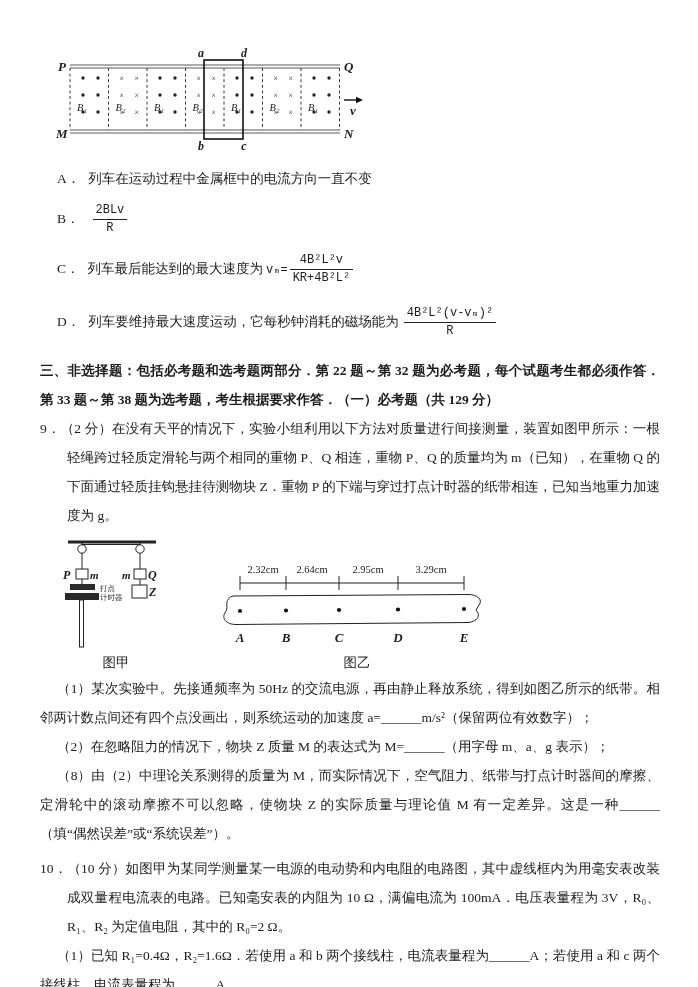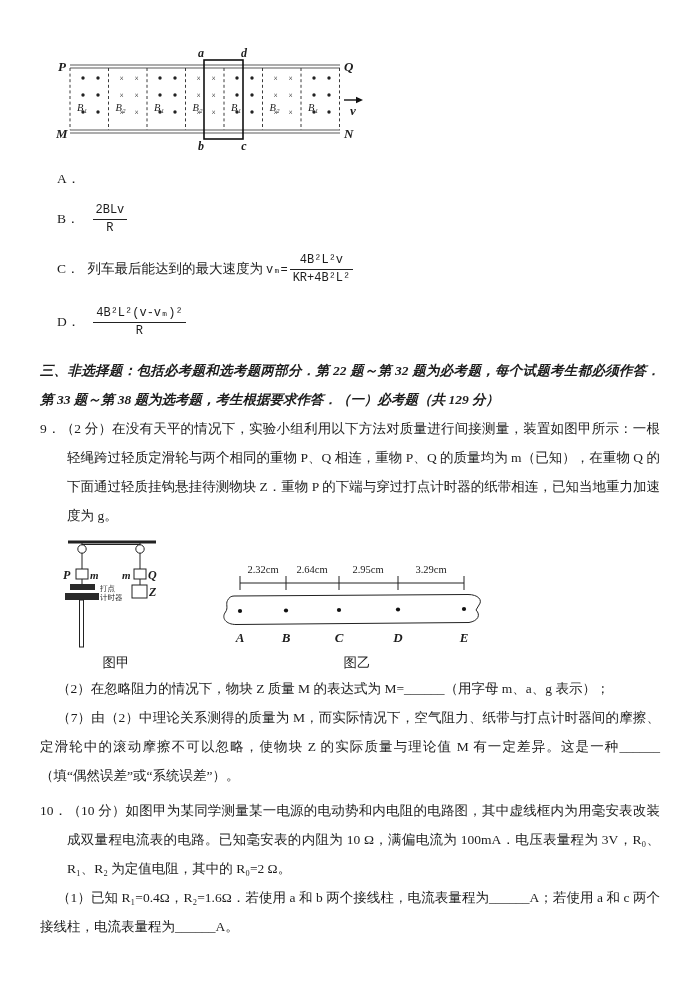--- a/index.html
+++ b/index.html
@@ -9,21 +9,21 @@
     width:698px; height:987px;
     background:#ffffff;
     color:#1c1c1c;
     font-family:"Liberation Serif","DejaVu Serif",serif;
     padding:48px 38px 0 40px;
     overflow:hidden;
   }
   p { margin:0; font-size:13.5px; line-height:2.15; text-align:justify; }
   .hang { padding-left:27px; text-indent:-27px; }
   .ind  { text-indent:17px; }
-  .bold { font-weight:bold;font-style:italic; }
+  .bold { font-weight:bold; }
   .spacer-s { height:6px; }
 
   
   .opt { display:flex; align-items:center; margin:3px 0 3px 17px; font-size:13.5px; min-height:30px; }
   .opt .opt-label { margin-right:8px; flex:none; }
   .opt .opt-text  { flex:none; }
   .formula { font-family:"Liberation Mono","DejaVu Sans Mono",monospace; font-size:12px; display:inline-flex; align-items:center; margin-left:3px; }
   .frac { display:inline-flex; flex-direction:column; text-align:center; line-height:1.35; margin-left:2px;justify-content:center; }
   .frac .num { border-bottom:1px solid #222; padding:0 3px; }
   .frac .den { padding:0 3px; }
@@ -134,20 +134,21 @@
       <text class="raillabel" x="288" y="90">N</text>
 
       <line x1="288" y1="52" x2="303" y2="52" stroke="#111" stroke-width="1.4"></line>
       <path d="M307,52 l-7,-3.2 v6.4 z" fill="#111"></path>
       <text class="raillabel" x="294" y="67">v</text>
     </svg>
   </div>
 
   <div class="opt">
     <span class="opt-label">A．</span>
+    <span class="opt-text">列车在运动过程中金属框中的电流方向一直不变</span>
   </div>
   <div class="opt" style="min-height:44px;">
     <span class="opt-label">B．</span>
     <span class="formula">
       <span class="frac">
         <span class="num">2BLv</span>
         <span class="den">R</span>
       </span>
     </span>
   </div>
@@ -157,20 +158,21 @@
     <span class="formula">
       <span>vₘ=</span>
       <span class="frac">
         <span class="num">4B²L²v</span>
         <span class="den">KR+4B²L²</span>
       </span>
     </span>
   </div>
   <div class="opt" style="min-height:50px;">
     <span class="opt-label">D．</span>
+    <span class="opt-text">列车要维持最大速度运动，它每秒钟消耗的磁场能为</span>
     <span class="formula">
       <span class="frac">
         <span class="num">4B²L²(v-vₘ)²</span>
         <span class="den">R</span>
       </span>
     </span>
   </div>
 
   <div class="spacer-s"></div>
 
@@ -242,21 +244,22 @@
         <text class="itb" font-size="13" x="24" y="80" text-anchor="middle">A</text>
         <text class="itb" font-size="13" x="70" y="80" text-anchor="middle">B</text>
         <text class="itb" font-size="13" x="123" y="80" text-anchor="middle">C</text>
         <text class="itb" font-size="13" x="182" y="80" text-anchor="middle">D</text>
         <text class="itb" font-size="13" x="248" y="80" text-anchor="middle">E</text>
       </svg>
       <div class="figcap">图乙</div>
     </div>
   </div>
 
+  <p class="ind">（1）某次实验中。先接通频率为 50Hz 的交流电源，再由静止释放系统，得到如图乙所示的纸带。相邻两计数点间还有四个点没画出，则系统运动的加速度 a=______m/s²（保留两位有效数字）；</p>
   <p class="ind">（2）在忽略阻力的情况下，物块 Z 质量 M 的表达式为 M=______（用字母 m、a、g 表示）；</p>
-  <p class="ind">（7）由（2）中理论关系测得的质量为 M，而实际情况下，空气阻力、纸带与打点计时器间的摩擦、定滑轮中的滚动摩擦不可以忽略，使物块 Z 的实际质量与理论值 M 有一定差异。这是一种______（填“偶然误差”或“系统误差”）。</p>
+  <p class="ind">（8）由（2）中理论关系测得的质量为 M，而实际情况下，空气阻力、纸带与打点计时器间的摩擦、定滑轮中的滚动摩擦不可以忽略，使物块 Z 的实际质量与理论值 M 有一定差异。这是一种______（填“偶然误差”或“系统误差”）。</p>
 
   <div class="spacer-s"></div>
 
   <p class="hang">10．（10 分）如图甲为某同学测量某一电源的电动势和内电阻的电路图，其中虚线框内为用毫安表改装成双量程电流表的电路。已知毫安表的内阻为 10 Ω，满偏电流为 100mA．电压表量程为 3V，R₀、R₁、R₂ 为定值电阻，其中的 R₀=2 Ω。</p>
   <p class="ind">（1）已知 R₁=0.4Ω，R₂=1.6Ω．若使用 a 和 b 两个接线柱，电流表量程为______A；若使用 a 和 c 两个接线柱，电流表量程为______A。</p>
 
 </div>
 
 </body></html>

